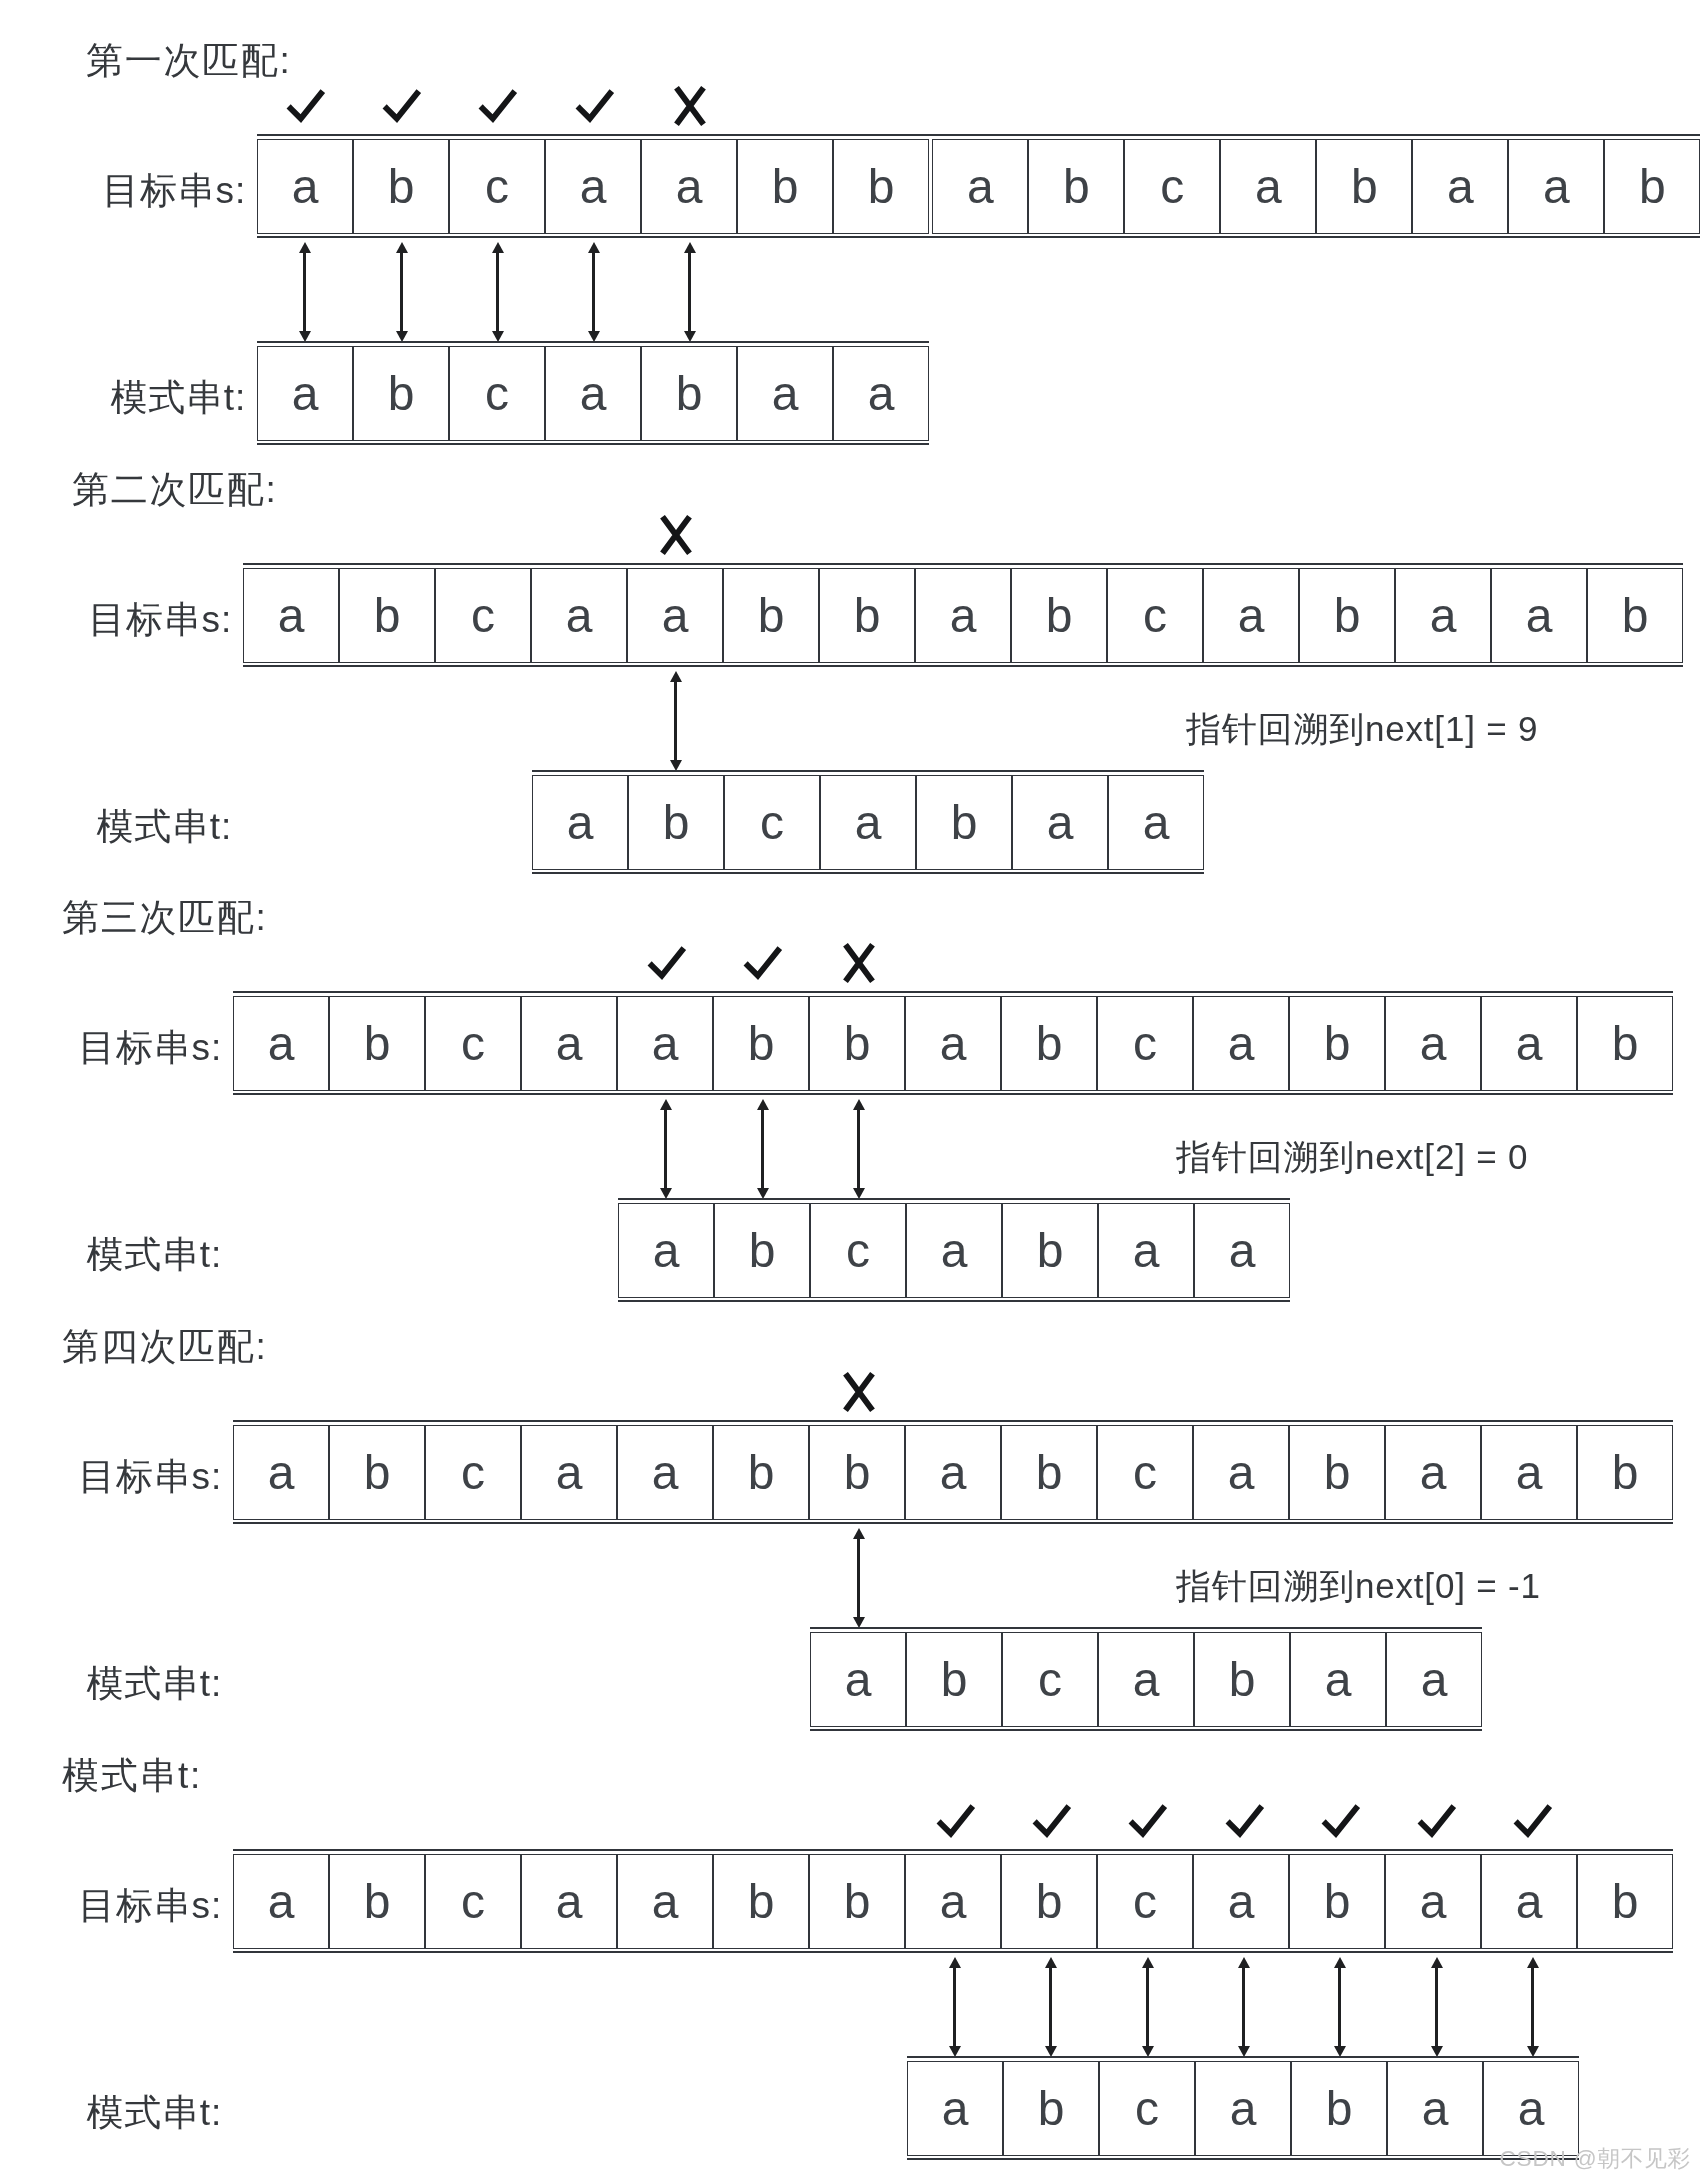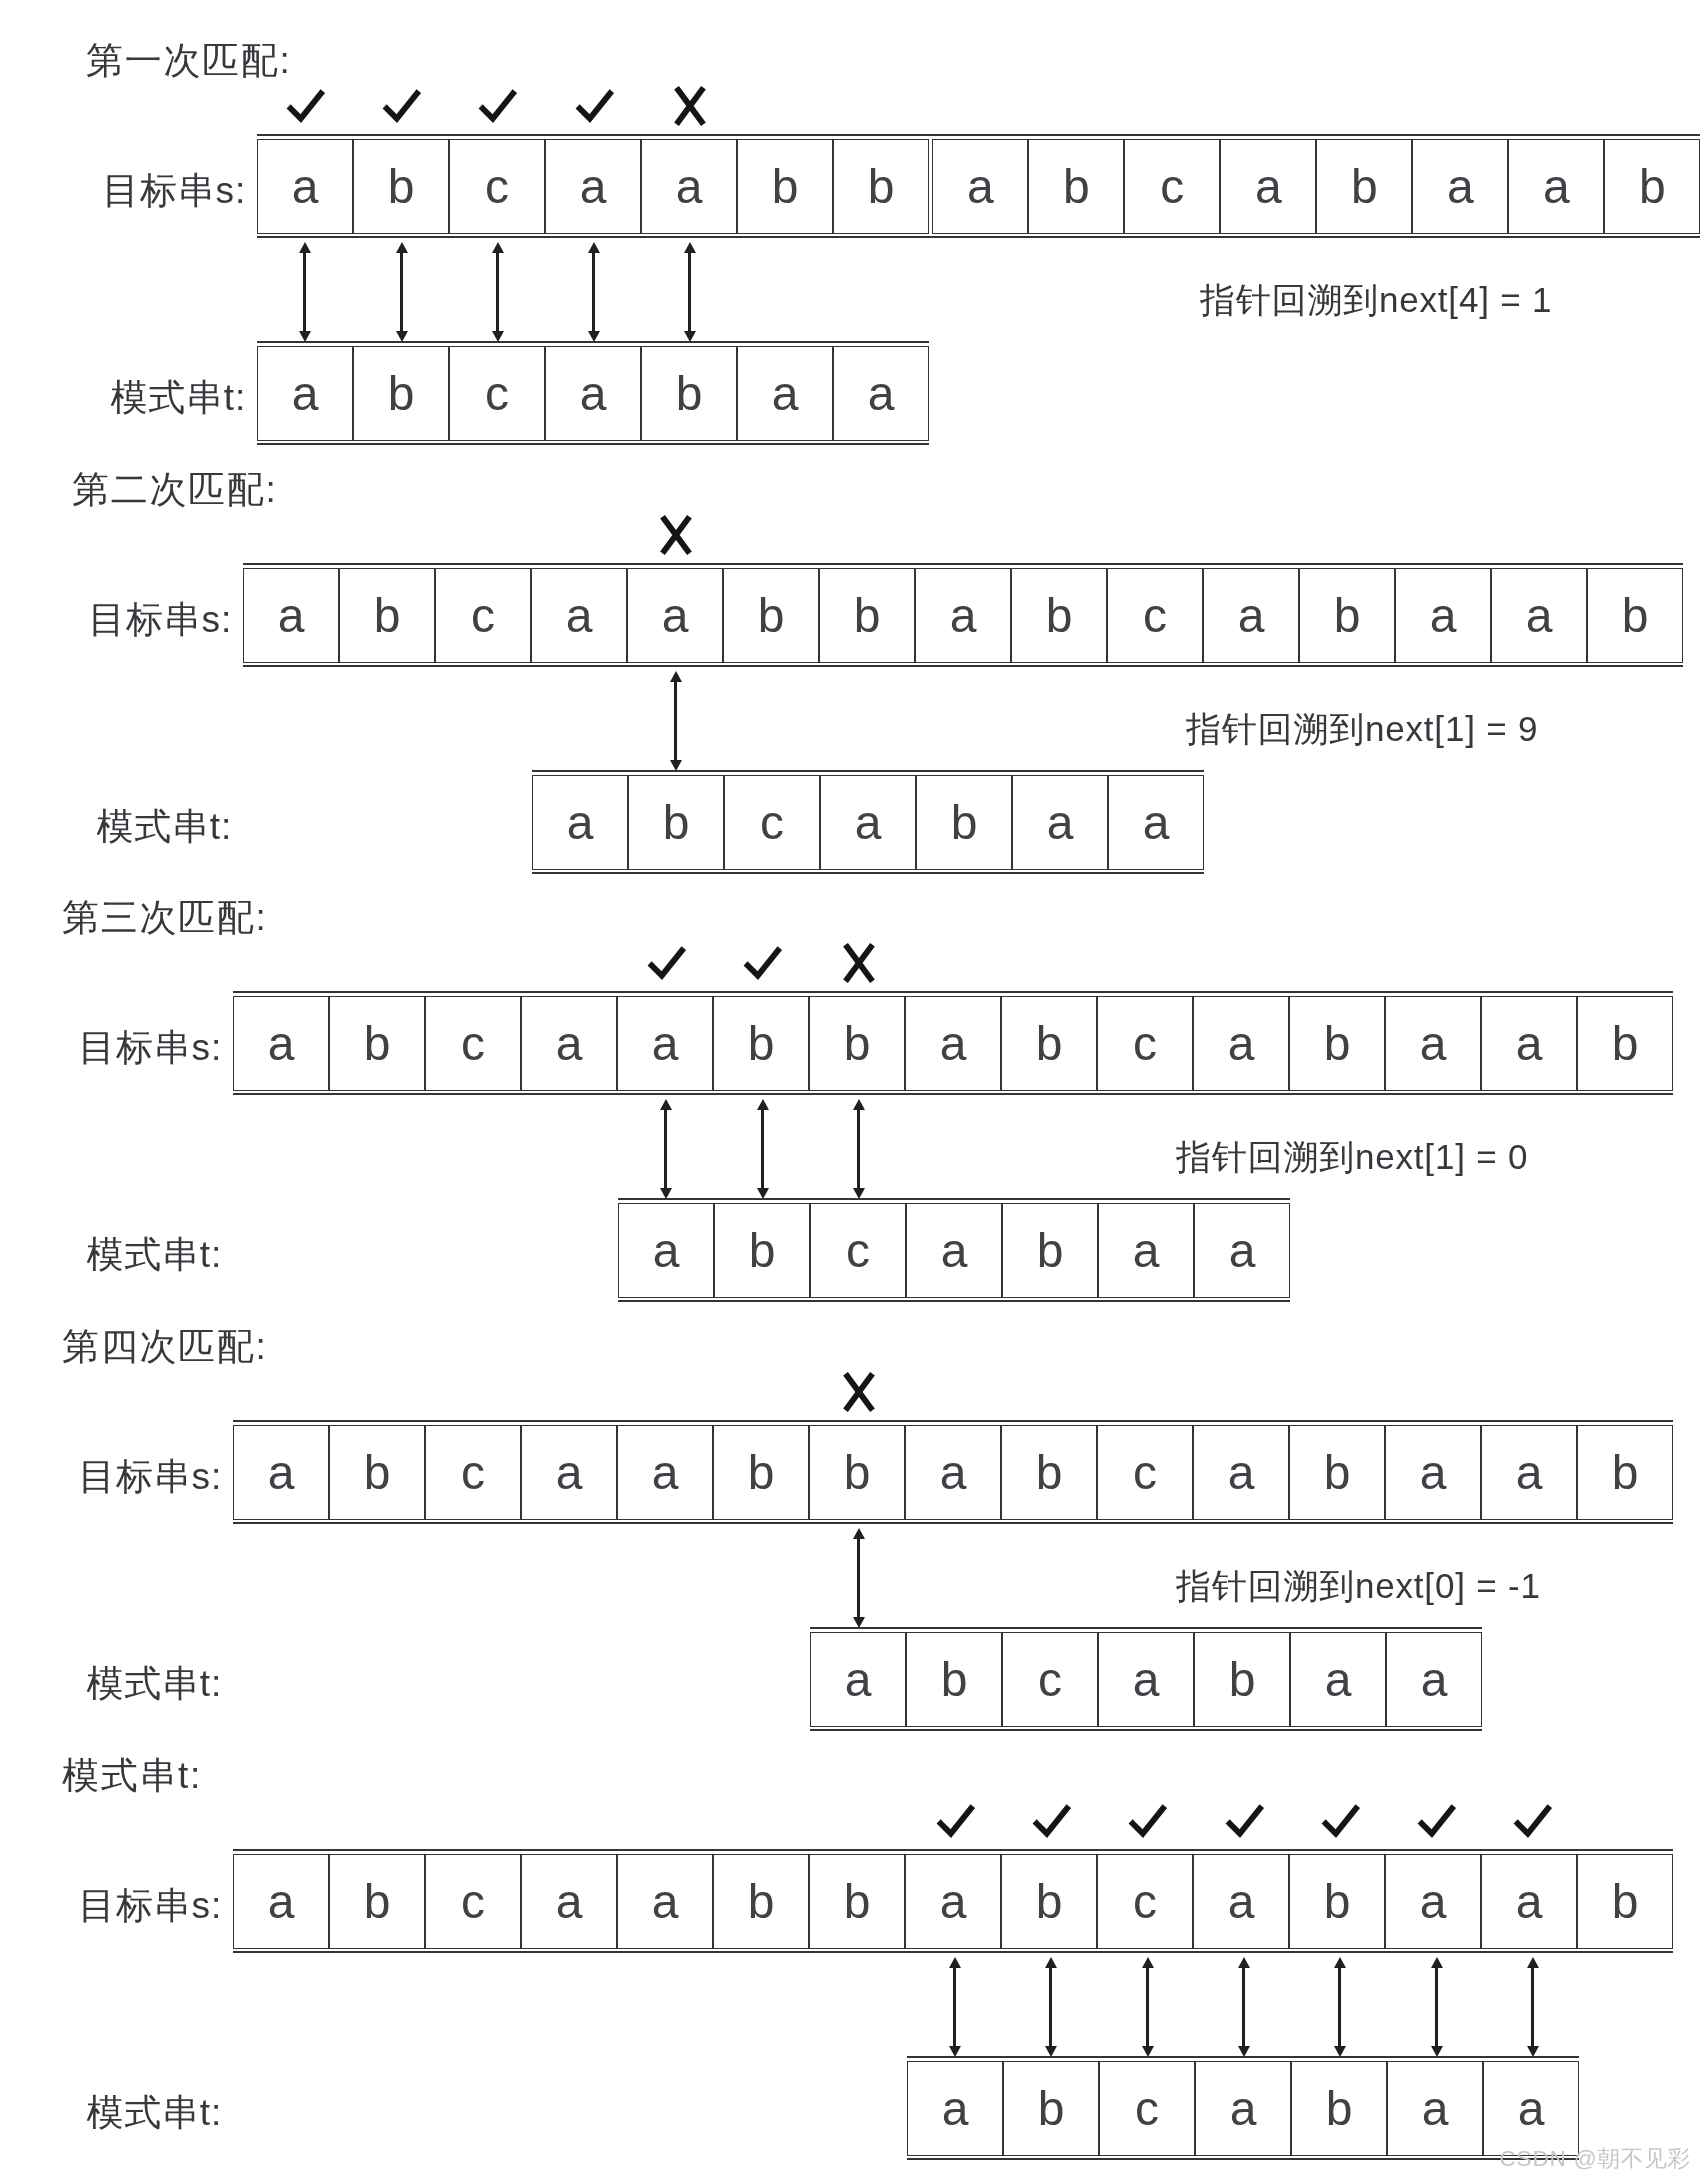--- a/index.html
+++ b/index.html
@@ -142,21 +142,20 @@
         <div class="arrow" style="left: 562px; top: 202px; height: 100px;">
           <div class="head-up"></div>
           <div class="shaft"></div>
           <div class="head-down"></div>
         </div>
         <div class="arrow" style="left: 658px; top: 202px; height: 100px;">
           <div class="head-up"></div>
           <div class="shaft"></div>
           <div class="head-down"></div>
         </div>
-        <div class="note">指针回溯到next[4] = 1</div>
         <div class="strlabel" style="top: 333px;">模式串t:</div>
         <div class="row" style="left: 233px; top: 301px;">
           <div class="cell">a</div>
           <div class="cell">b</div>
           <div class="cell">c</div>
           <div class="cell">a</div>
           <div class="cell">b</div>
           <div class="cell">a</div>
           <div class="cell">a</div>
         </div>
@@ -246,21 +245,21 @@
         <div class="arrow" style="left: 755px; top: 202px; height: 100px;">
           <div class="head-up"></div>
           <div class="shaft"></div>
           <div class="head-down"></div>
         </div>
         <div class="arrow" style="left: 851px; top: 202px; height: 100px;">
           <div class="head-up"></div>
           <div class="shaft"></div>
           <div class="head-down"></div>
         </div>
-        <div class="note">指针回溯到next[1] = 0</div>
+        <div class="note">指针回溯到next[2] = 0</div>
         <div class="strlabel" style="top: 333px;">模式串t:</div>
         <div class="row" style="left: 618px; top: 301px;">
           <div class="cell">a</div>
           <div class="cell">b</div>
           <div class="cell">c</div>
           <div class="cell">a</div>
           <div class="cell">b</div>
           <div class="cell">a</div>
           <div class="cell">a</div>
         </div>

